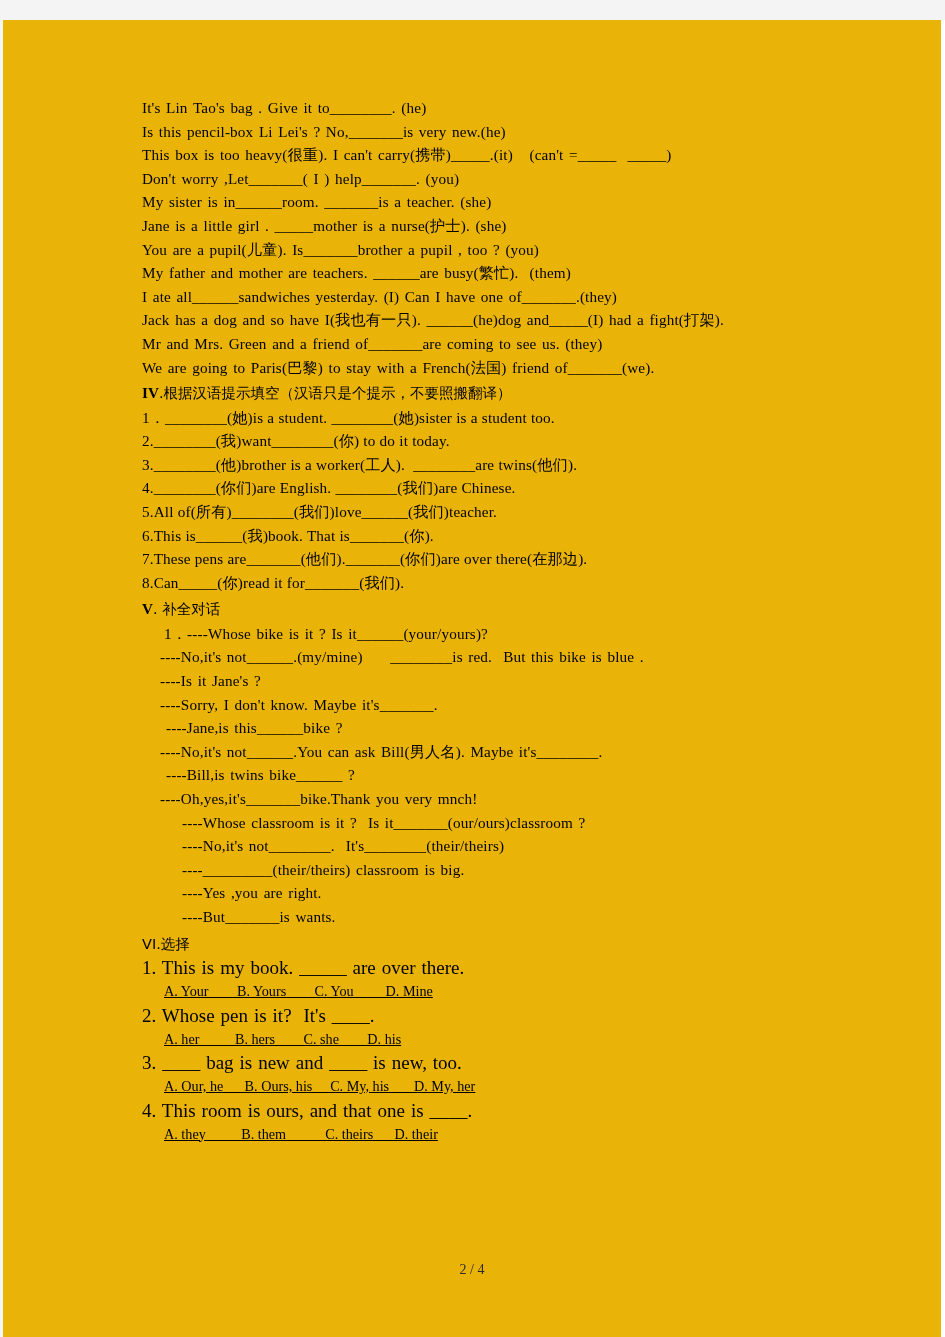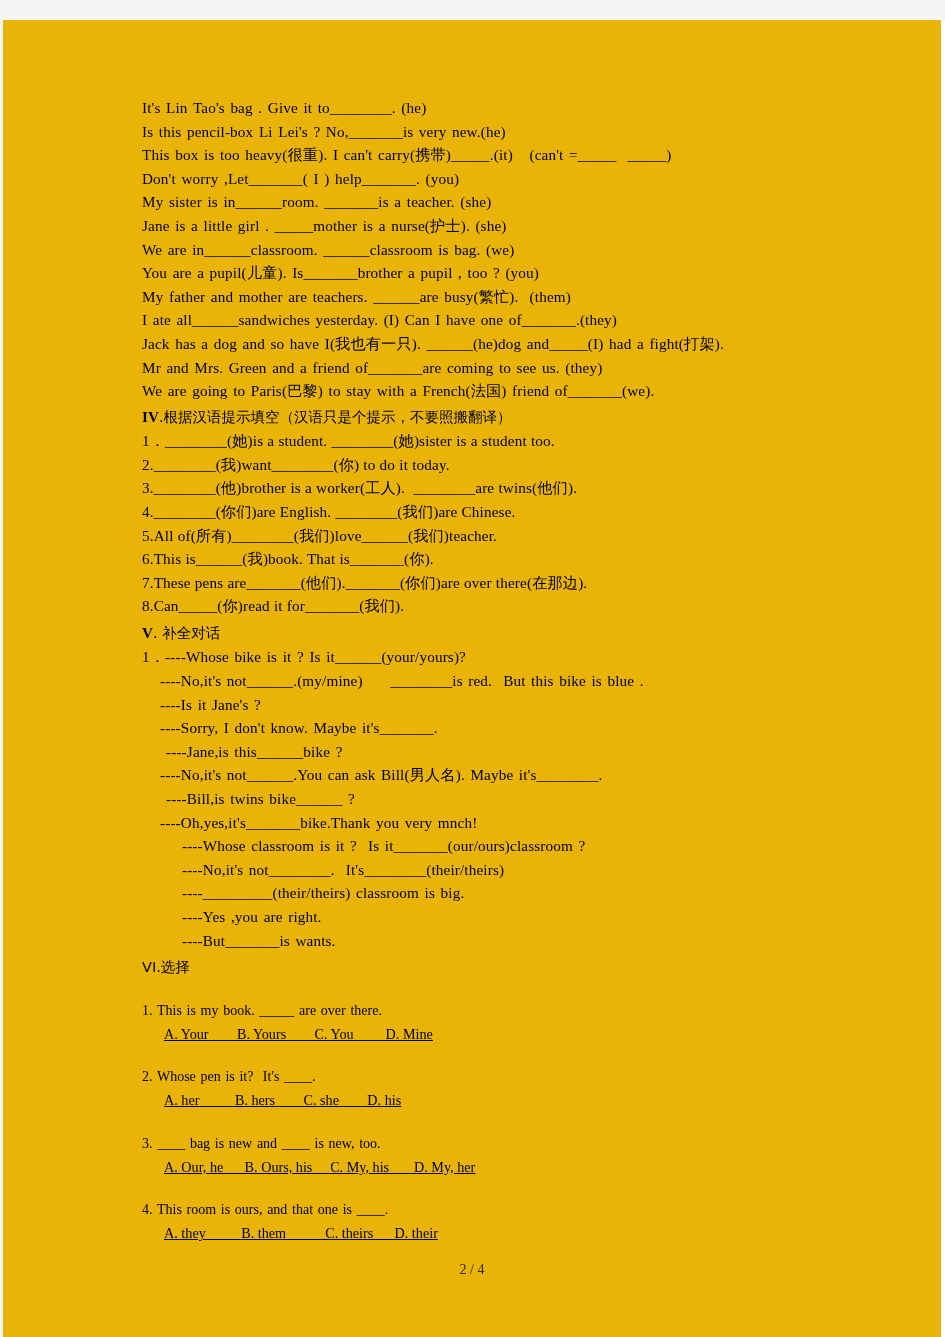--- a/index.html
+++ b/index.html
@@ -54,35 +54,34 @@
     font-size: 15.2px;
     line-height: 24.5px;
     white-space: pre-wrap;
   }
   .heading .rn { font-weight: bold; }
   .heading .cn-h {
     font-family: "DejaVu Sans", "Liberation Sans", sans-serif;
     font-size: 14.5px;
   }
   .q-line {
-    font-size: 14px;
+    font-size: 19px;
     line-height: 24px;
     white-space: pre-wrap;
     word-spacing: 1.2px;
-    margin-top: 19px;
   }
   .opt-line {
     font-size: 14.2px;
     line-height: 23.5px;
     white-space: pre-wrap;
     padding-left: 22px;
     text-decoration: underline;
   }
   .dlg { white-space: pre-wrap; }
-  .blk-a { padding-left: 0px; }
+  .blk-a { padding-left: 0px; margin-left: 22px; }
   .blk-b { padding-left: 18px; }
   .blk-c { padding-left: 24px; }
   .blk-e { padding-left: 40px; }
   .g-sec4 { margin-top: 2px; }
   .g-sec5 { margin-top: 3px; }
   .g-sec6 { margin-top: 3px; }
   #footer {
     position: absolute;
     left: 0;
     top: 1242px;
@@ -102,21 +101,20 @@
 <div id="sheet">
   <div id="content">
 
     <div>
       <div class="line">It's Lin Tao's bag . Give it to________. (he)</div>
       <div class="line">Is this pencil-box Li Lei's ? No,_______is very new.(he)</div>
       <div class="line">This box is too heavy(很重). I can't carry(携带)_____.(it)   (can't =_____  _____)</div>
       <div class="line">Don't worry ,Let_______( I ) help_______. (you)</div>
       <div class="line">My sister is in______room. _______is a teacher. (she)</div>
       <div class="line">Jane is a little girl . _____mother is a nurse(护士). (she)</div>
-      <div class="line">We are in______classroom. ______classroom is bag. (we)</div>
       <div class="line">You are a pupil(儿童). Is_______brother a pupil , too ? (you)</div>
       <div class="line">My father and mother are teachers. ______are busy(繁忙).  (them)</div>
       <div class="line">I ate all______sandwiches yesterday. (I) Can I have one of_______.(they)</div>
       <div class="line">Jack has a dog and so have I(我也有一只). ______(he)dog and_____(I) had a fight(打架).</div>
       <div class="line">Mr and Mrs. Green and a friend of_______are coming to see us. (they)</div>
       <div class="line">We are going to Paris(巴黎) to stay with a French(法国) friend of_______(we).</div>
     </div>
 
     <div class="g-sec4">
       <div class="heading"><span class="rn">IV</span><span class="cn-h">.根据汉语提示填空（汉语只是个提示，不要照搬翻译）</span></div>

